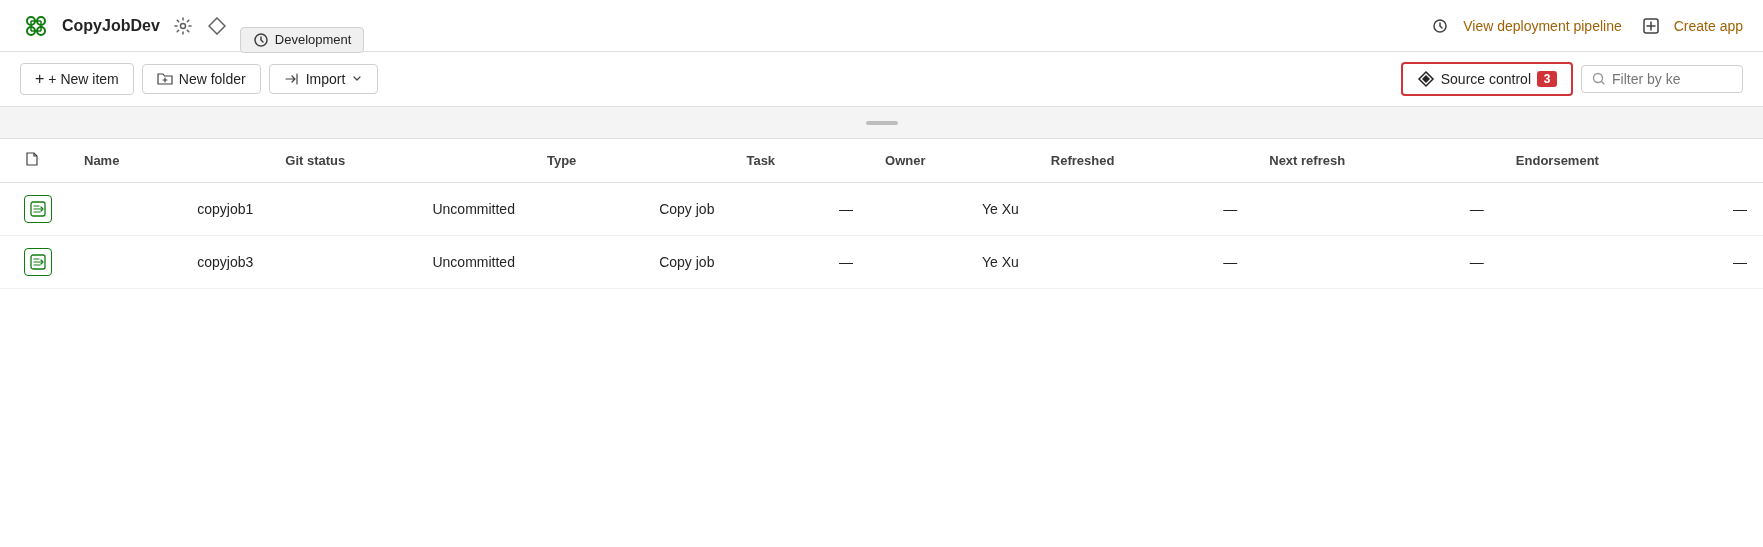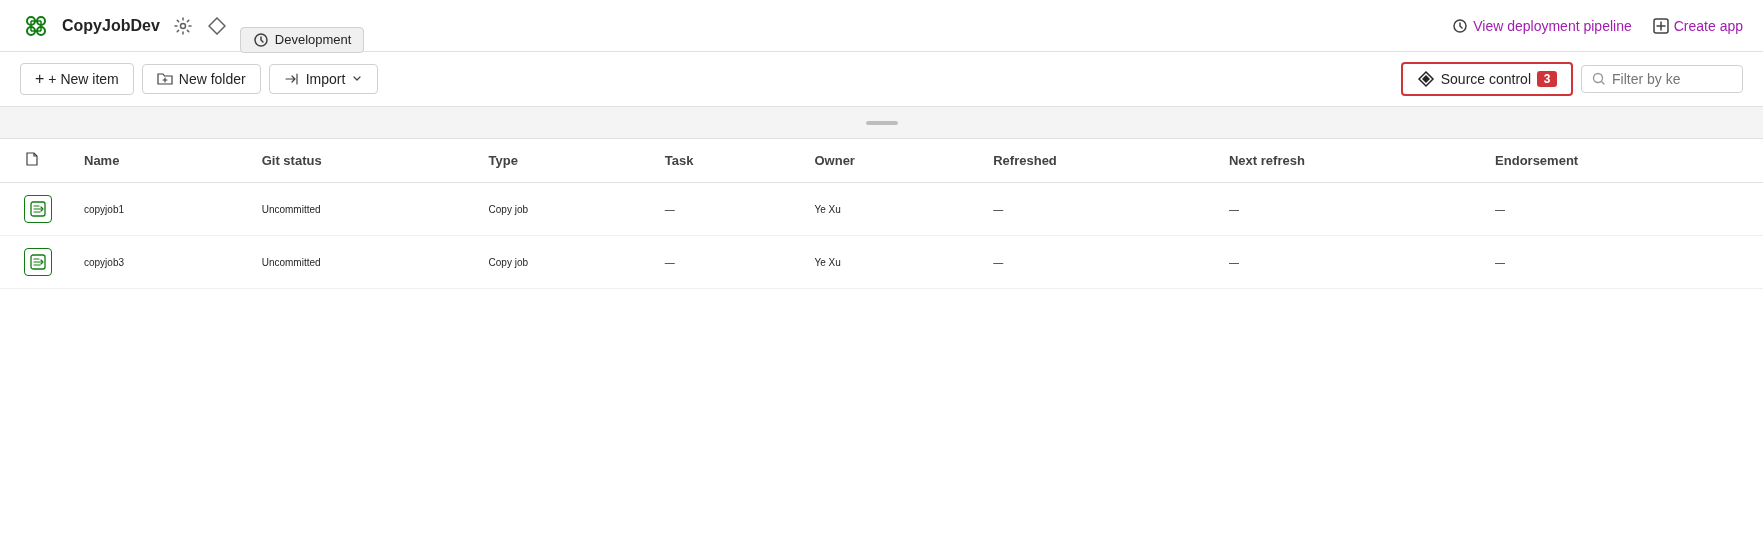--- a/index.html
+++ b/index.html
@@ -54,22 +54,22 @@
       margin-top: 28px;
     }
     .top-bar-right {
       display: flex;
       align-items: center;
       gap: 20px;
     }
     .top-bar-action {
       display: flex;
       align-items: center;
-      gap: 4px;
-      color: #a21caf;
+      gap: 14px;
+      color: #a16207;
       font-size: 14px;
       cursor: pointer;
       background: none;
       border: none;
     }
 
     
     .toolbar {
       display: flex;
       align-items: center;
@@ -174,24 +174,25 @@
       text-align: left;
       padding: 12px 16px;
       font-weight: 600;
       font-size: 13px;
       color: #424242;
       white-space: nowrap;
     }
     th:first-child { width: 48px; padding-left: 24px; }
     td {
       padding: 12px 16px;
-      font-size: 10px;
+      font-size: 14px;
       color: #242424;
       border-bottom: 1px solid #f0f0f0;
       vertical-align: middle;
+      text-align: right;
     }
     td:first-child { padding-left: 24px; }
 
     
     .copy-job-icon {
       width: 28px;
       height: 28px;
       border: 1.5px solid #107c10;
       border-radius: 4px;
       display: flex;

